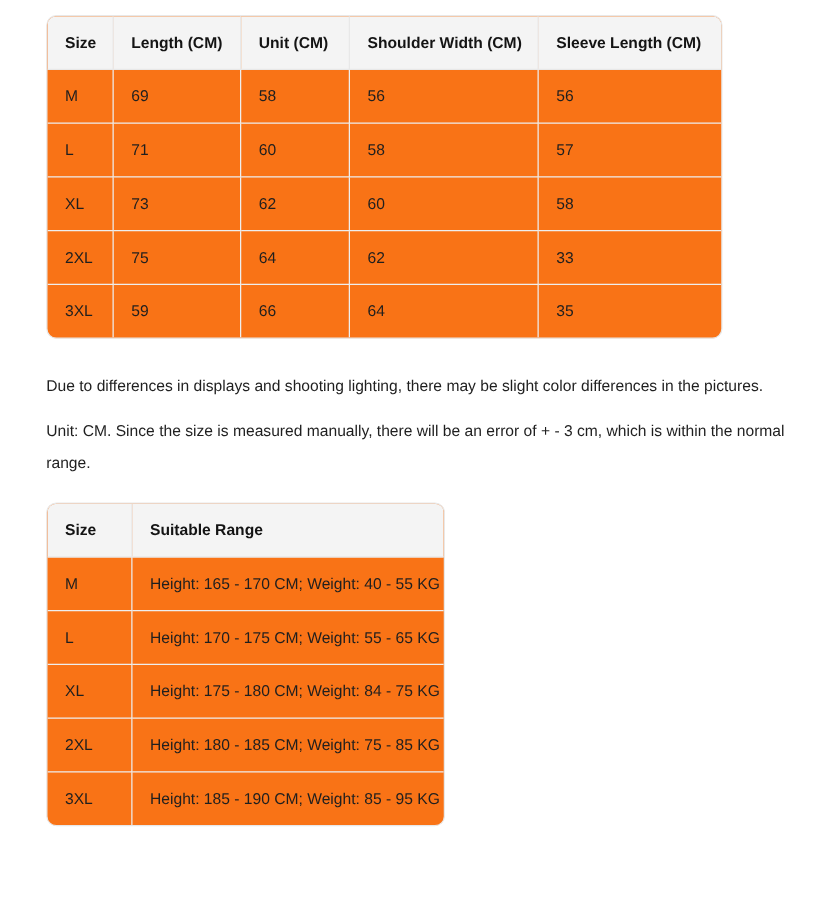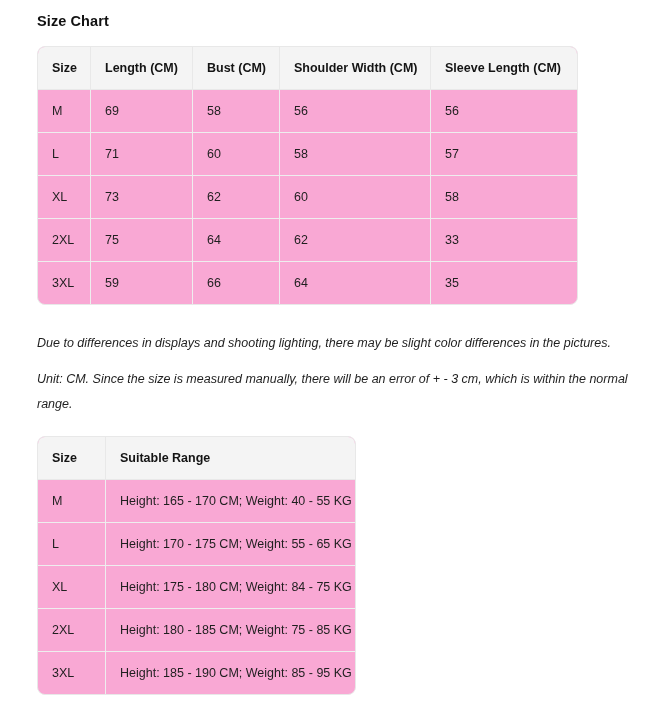--- a/index.html
+++ b/index.html
@@ -28,21 +28,21 @@
     letter-spacing: 0.1px;
   }
   
   .size-table {
     border-collapse: separate;
     border-spacing: 0;
     border: 1px solid #e8e8e8;
     border-radius: 8px;
     overflow: hidden;
     font-size: 12.5px;
-    background: #f9a8d4;
+    background: #f97316;
     table-layout: fixed;
   }
   .table-chart {
     width: 539px;
   }
   .table-reco {
     width: 317px;
   }
   .size-table thead th {
     background: #f4f4f4;
@@ -81,56 +81,54 @@
   .table-chart col.c-bust  { width: 87px; }
   .table-chart col.c-shldr { width: 151px; }
   .table-chart col.c-slv   { width: 146px; }
   
   .table-reco col.r-size   { width: 68px; }
   .table-reco col.r-range  { width: 249px; }
 
   
   .notes {
     margin: 26px 0 0 0;
-    font-style: italic;
   }
   .note {
     font-size: 12.5px;
     line-height: 1.95;
     color: #1f1f1f;
     margin: 0 0 12px 0;
     max-width: 605px;
   }
   .note:last-child {
     margin-bottom: 0;
   }
   .gap-before-reco {
     height: 20px;
   }
 </style>
 </head>
 <body>
 
 <div class="page">
 
-  <h2 class="section-heading">Size Chart</h2>
 
   <table class="size-table table-chart">
     <colgroup>
       <col class="c-size">
         <col class="c-len">
         <col class="c-bust">
         <col class="c-shldr">
         <col class="c-slv">
     </colgroup>
     <thead>
       <tr>
         <th>Size</th>
         <th>Length (CM)</th>
-        <th>Bust (CM)</th>
+        <th>Unit (CM)</th>
         <th>Shoulder Width (CM)</th>
         <th>Sleeve Length (CM)</th>
       </tr>
     </thead>
     <tbody>
       <tr>
         <td>M</td>
         <td>69</td>
         <td>58</td>
         <td>56</td>

